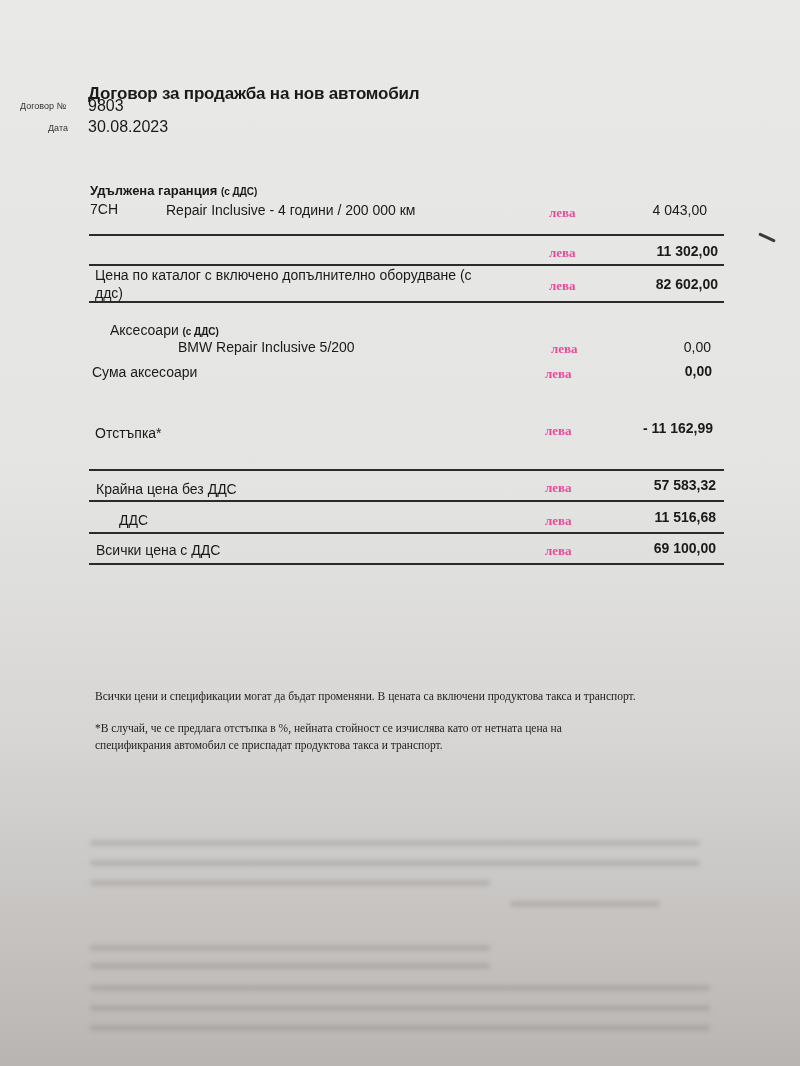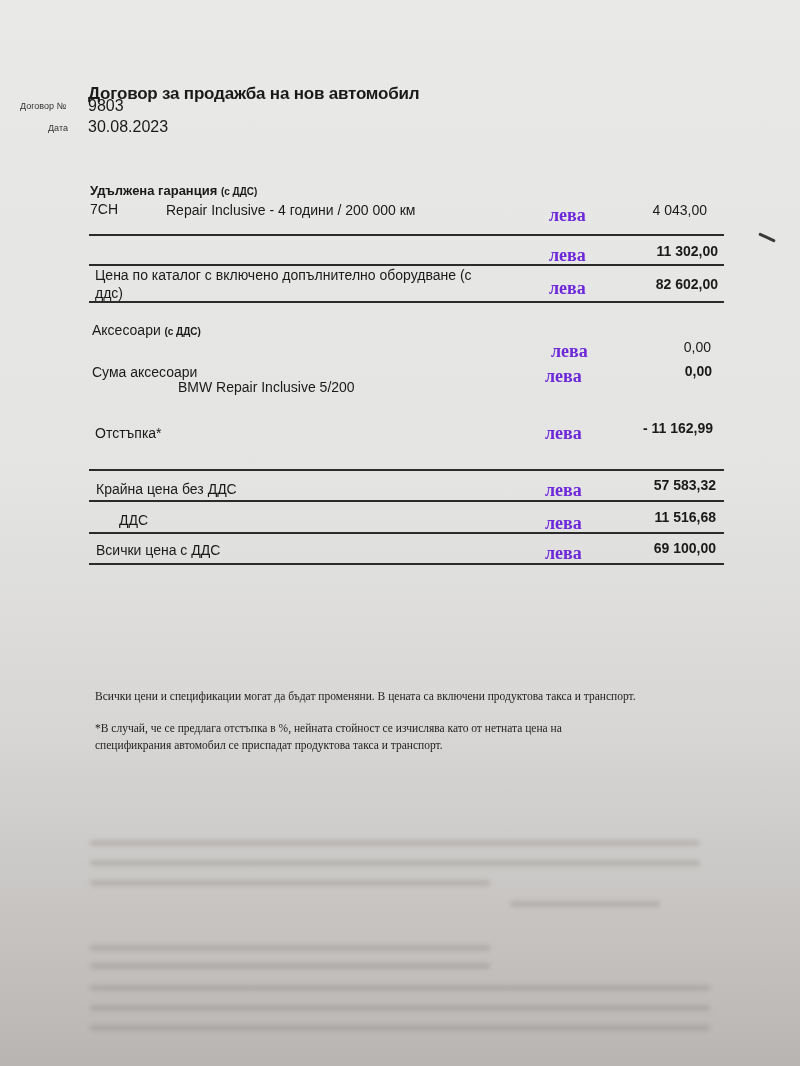--- a/index.html
+++ b/index.html
@@ -11,21 +11,21 @@
     position: relative;
   }
   .page { position: absolute; left: 0; top: 0; width: 800px; height: 1066px; }
   .abs { position: absolute; white-space: nowrap; }
   .title { left: 88px; top: 84px; font-size: 17px; font-weight: bold; letter-spacing: -0.2px; }
   .lbl-small { font-size: 9px; color: #333; }
   .meta-val { font-size: 16px; }
   .sec-head { font-size: 13px; font-weight: bold; }
   .sec-head small { font-size: 10px; font-weight: bold; }
   .row-text { font-size: 14px; }
-  .cur { font-family: "Liberation Serif", serif; font-size: 18px; font-weight: bold; color: #6d28d9; }
+  .cur { font-family: "Liberation Serif", serif; font-size: 13px; font-weight: bold; color: #ec4899; }
   .amt { font-size: 14px; text-align: right; width: 140px; }
   .amt-bold { font-size: 14px; font-weight: bold; text-align: right; width: 140px; }
   .rule { position: absolute; height: 1.5px; background: #2b2b2b; }
   .note { font-family: "Liberation Serif", serif; font-size: 11.5px; color: #1d1d1d; }
   .pen-mark { position: absolute; left: 758px; top: 236px; width: 18px; height: 3px; background: #3a3a3a; border-radius: 2px; transform: rotate(25deg); }
   .ghost { position: absolute; height: 6px; background: rgba(120,115,112,0.25); border-radius: 3px; filter: blur(2px); }
 </style>
 </head>
 <body>
 
@@ -54,24 +54,24 @@
   <div class="rule" style="left:89px; top:264px; width:635px;"></div>
 
   <div class="abs row-text" style="left:95px; top:267px;">Цена по каталог с включено допълнително оборудване  (с</div>
   <div class="abs row-text" style="left:95px; top:285px;">ддс)</div>
   <div class="abs cur" style="left:549px; top:278px;">лева</div>
   <div class="abs amt-bold" style="left:578px; top:276px;">82 602,00</div>
 
   <div class="rule" style="left:89px; top:301px; width:635px;"></div>
 
   <div class="abs sec-head" style="left:92px; top:322px; font-weight:normal;">
-    <span style="font-size:14px;">Аксесоари</span>
+    <span style="font-size:14px;margin-left:18px;">Аксесоари</span>
     <small>(с ДДС)</small>
   </div>
-  <div class="abs row-text" style="left:178px; top:339px;margin-top:40px;">BMW Repair Inclusive 5/200</div>
+  <div class="abs row-text" style="left:178px; top:339px;">BMW Repair Inclusive 5/200</div>
   <div class="abs cur" style="left:551px; top:341px;">лева</div>
   <div class="abs amt" style="left:571px; top:339px;">0,00</div>
 
   <div class="abs row-text" style="left:92px; top:364px;">Сума аксесоари</div>
   <div class="abs cur" style="left:545px; top:366px;">лева</div>
   <div class="abs amt-bold" style="left:572px; top:363px;">0,00</div>
 
   <div class="abs row-text" style="left:95px; top:425px;">Отстъпка*</div>
   <div class="abs cur" style="left:545px; top:423px;">лева</div>
   <div class="abs amt-bold" style="left:573px; top:420px;">- 11 162,99</div>

